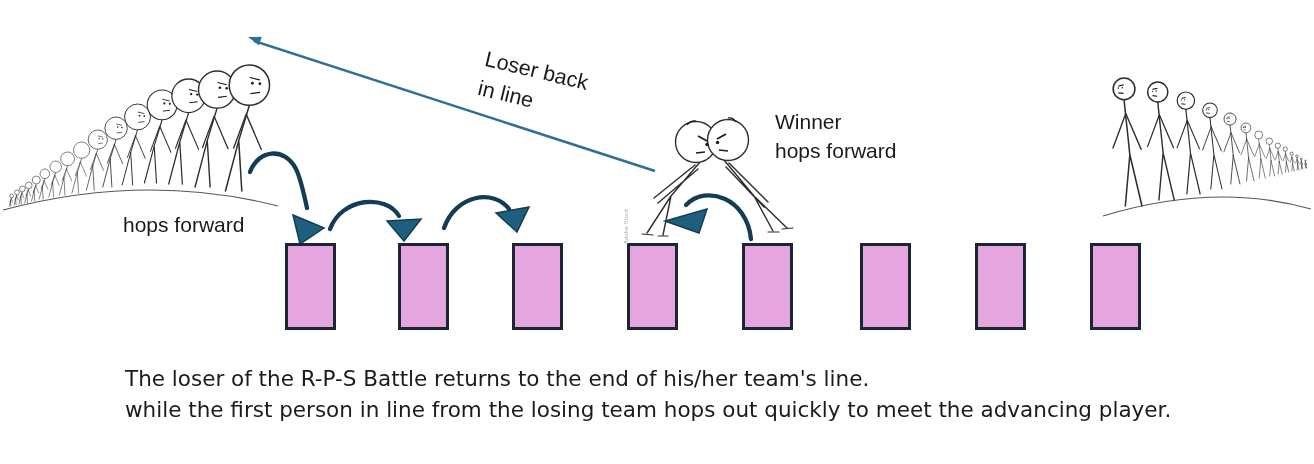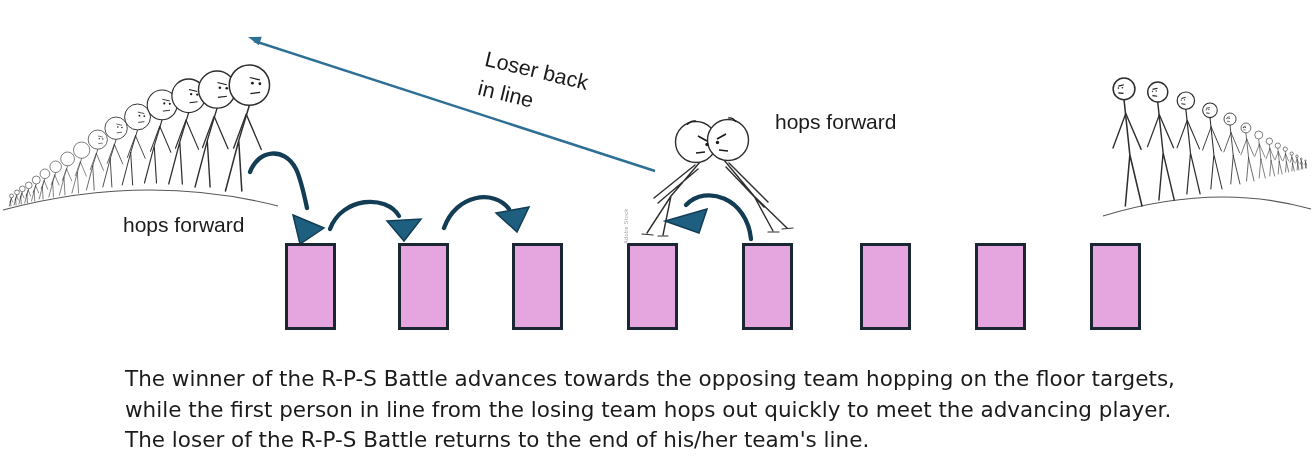--- a/index.html
+++ b/index.html
@@ -223,28 +223,28 @@
       <div class="target" style="left: 860px; top: 243px; width: 51px; height: 87px;"></div>
       <div class="target" style="left: 975px; top: 243px; width: 51px; height: 87px;"></div>
       <div class="target" style="left: 1090px; top: 243px; width: 51px; height: 87px;"></div>
     </div>
 
   <div class="label" id="next-player-label">
     <div>hops forward</div>
   </div>
 
   <div class="label" id="winner-label">
+    <div>Winner</div>
     <div>hops forward</div>
   </div>
 
   <div class="label" id="loser-label">
     <div>Loser back</div>
     <div>in line</div>
   </div>
 
   <div class="watermark">Adobe Stock</div>
 
   <div class="caption">
-    <div>The winner of the R-P-S Battle advances towards the opposing team hopping on the floor targets,</div>
+    <div>The loser of the R-P-S Battle returns to the end of his/her team's line.</div>
     <div>while the first person in line from the losing team hops out quickly to meet the advancing player.</div>
-    <div>The loser of the R-P-S Battle returns to the end of his/her team's line.</div>
   </div>
 </div>
 
 </body></html>

